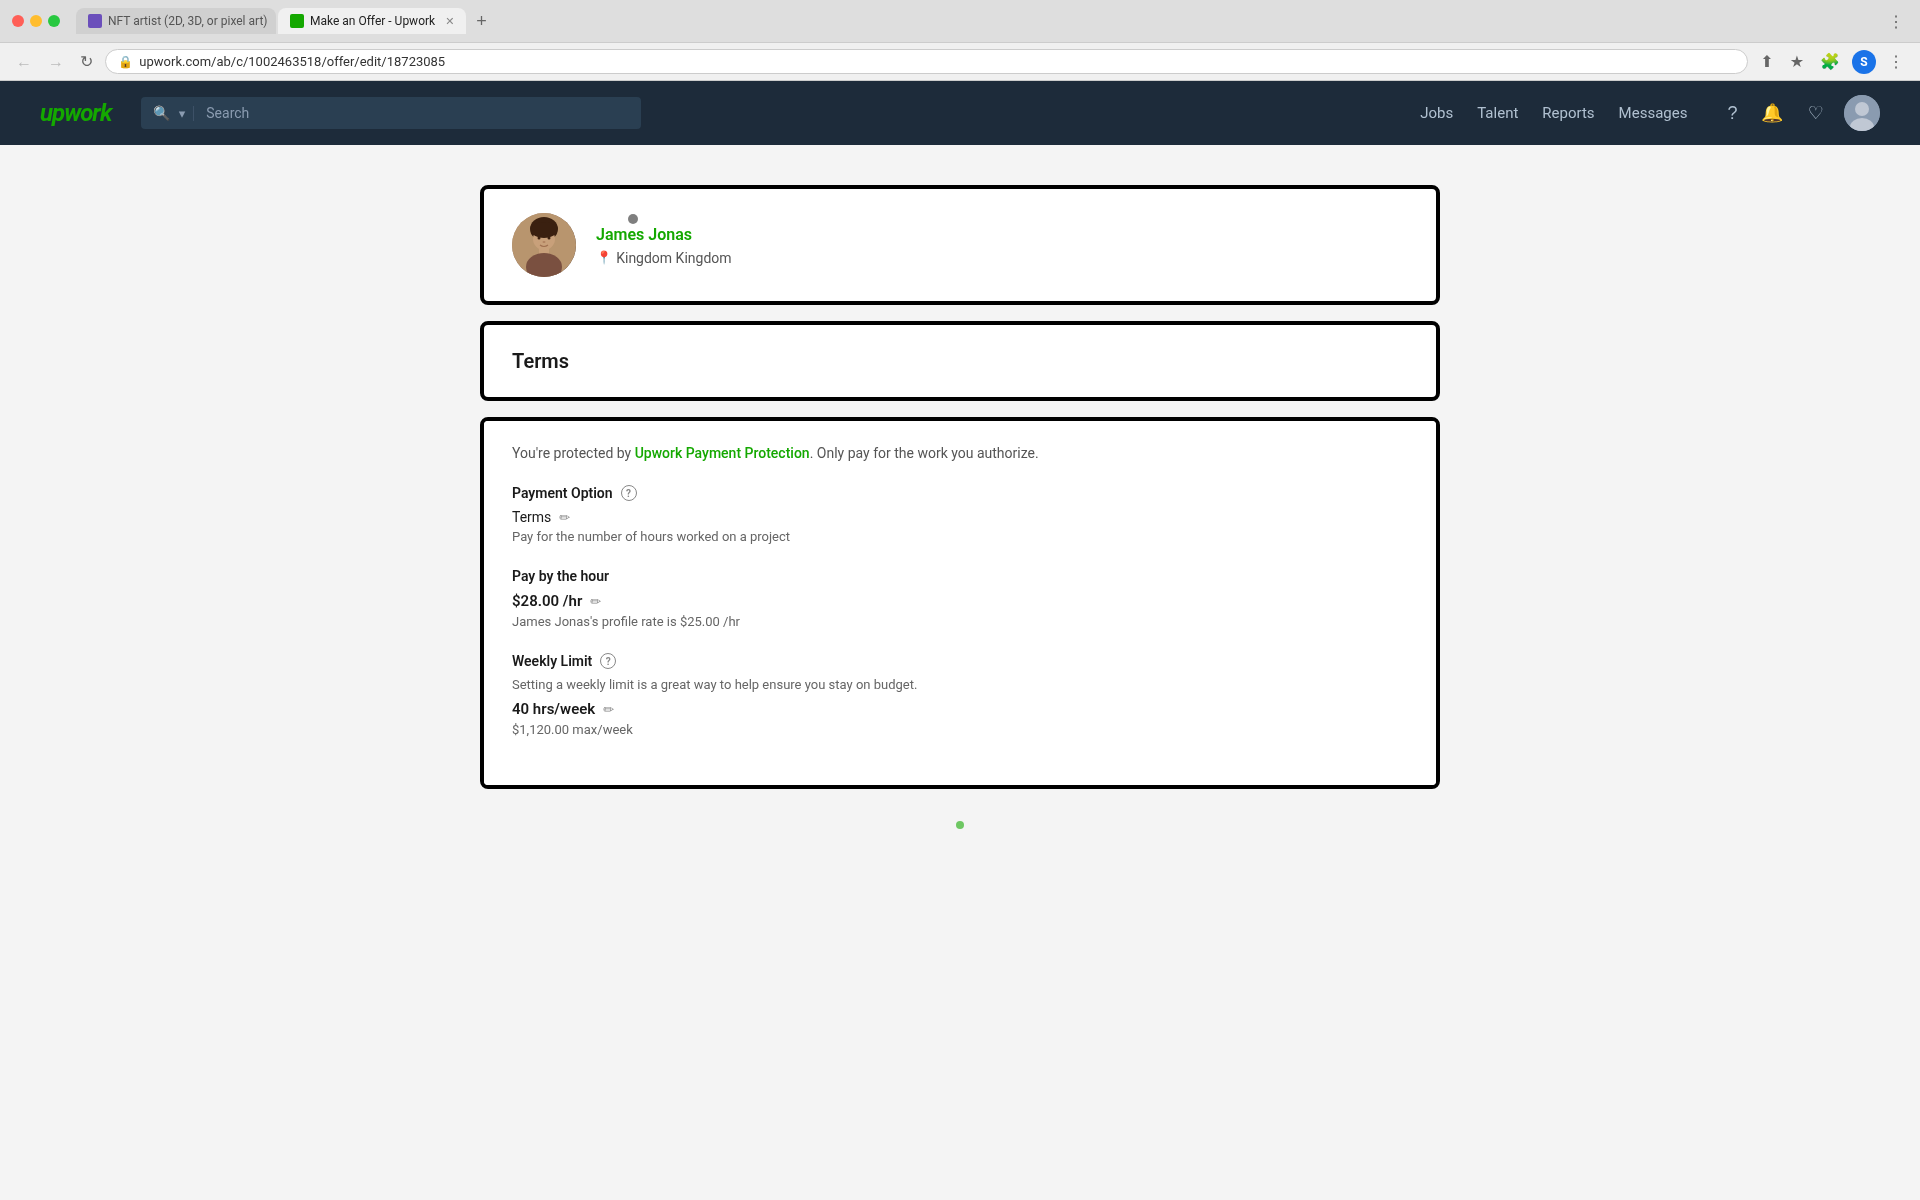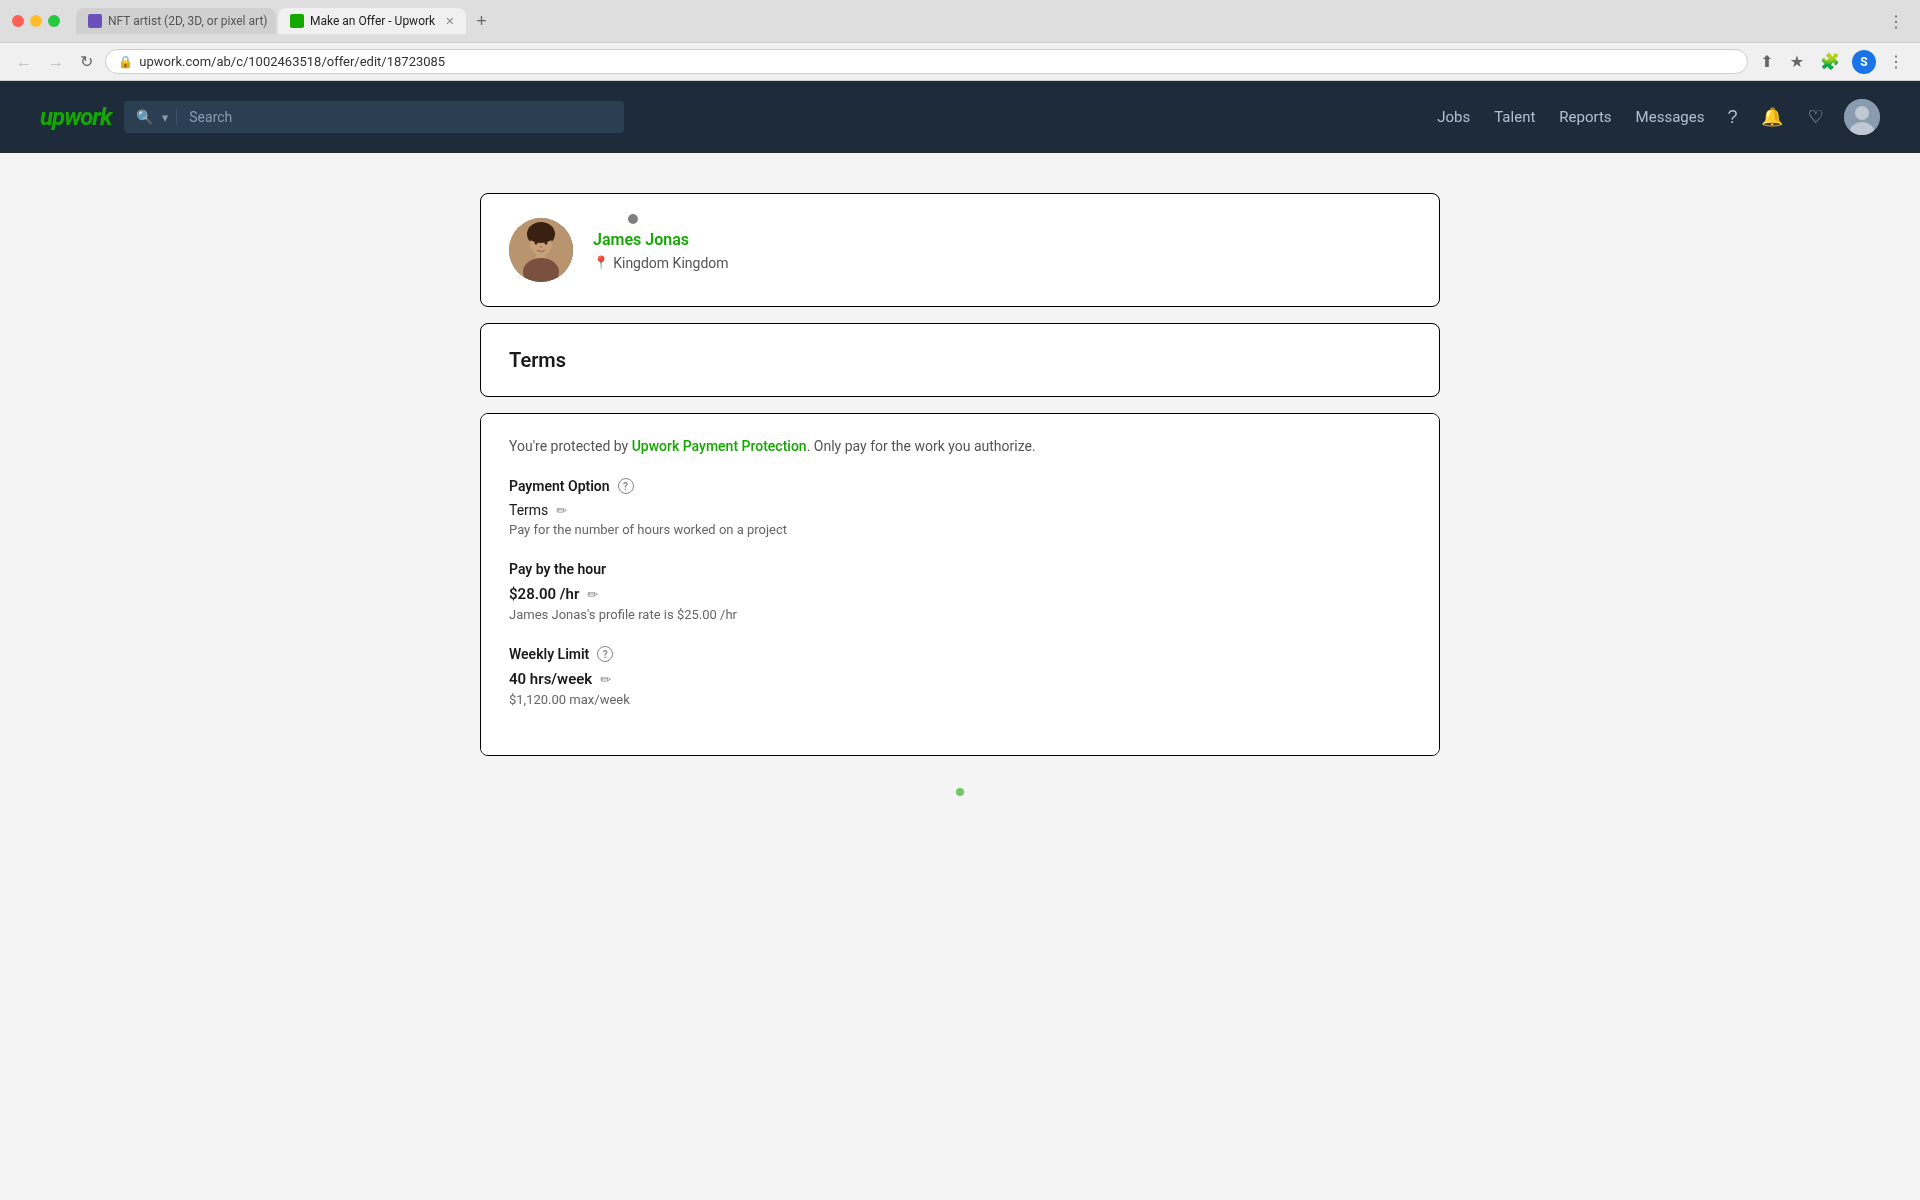--- a/index.html
+++ b/index.html
@@ -147,22 +147,22 @@
       min-height: calc(1200px - 90px);
       background: #f4f4f4;
     }
 
     
     .upwork-header {
       background: #1d2b3a;
       display: flex;
       align-items: center;
       padding: 0 40px;
-      height: 72px;
-      gap: 3px;
+      height: 64px;
+      gap: 20px;
     }
     .upwork-logo {
       font-size: 24px;
       font-weight: bold;
       color: #14a800;
       font-style: italic;
       letter-spacing: -1px;
       margin-right: 10px;
       text-decoration: none;
     }
@@ -243,21 +243,21 @@
       font-size: 28px;
       font-weight: 600;
       color: #1a1a1a;
       margin-bottom: 28px;
     }
 
     
     .card {
       background: white;
       border-radius: 8px;
-      border: 1px solid #000000;
+      border: 4px solid #000000;
       margin-bottom: 16px;
       overflow: hidden;
     }
 
     
     .candidate-card {
       padding: 24px 28px;
       display: flex;
       align-items: center;
       gap: 20px;
@@ -557,20 +557,21 @@
             <span class="edit-icon">✏</span>
           </div>
           <div class="field-subtext">James Jonas's profile rate is $25.00 /hr</div>
         </div>
 
         <div class="field-section">
           <div class="field-label">
             <span>Weekly Limit</span>
             <span class="help-icon">?</span>
           </div>
+          <div class="field-description">Setting a weekly limit is a great way to help ensure you stay on budget.</div>
           <div class="field-value" style="margin-top: 8px; align-items: center;">
             <span class="field-rate">40 hrs/week</span>
             <span class="edit-icon">✏</span>
           </div>
           <div class="field-subtext">$1,120.00 max/week</div>
         </div>
 
       </div>
     </div>
 

